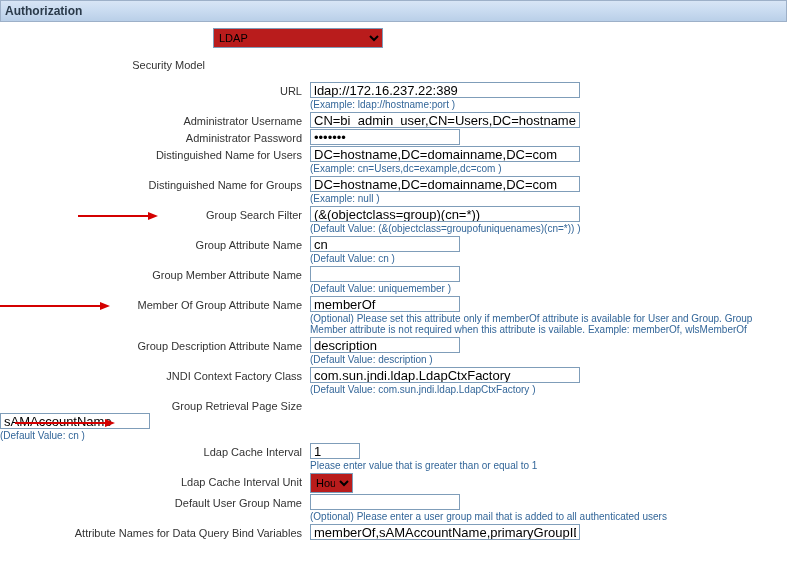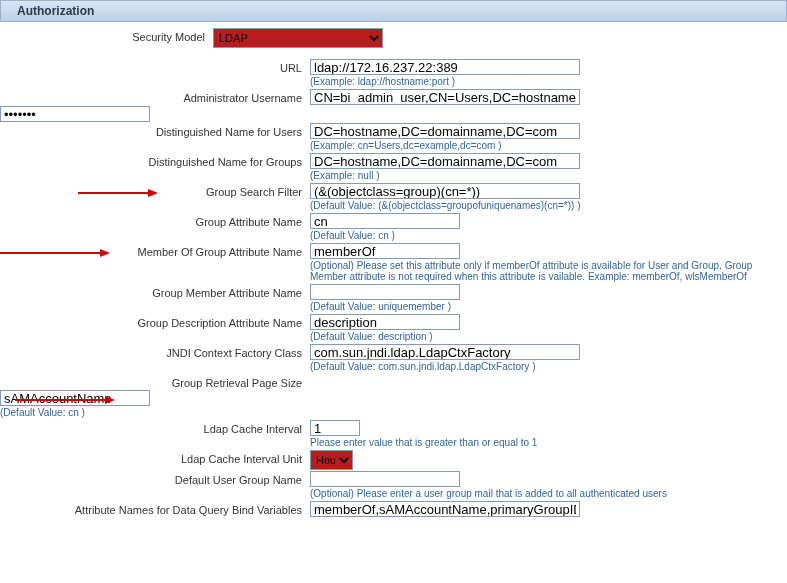--- a/index.html
+++ b/index.html
@@ -7,21 +7,21 @@
       margin: 0;
       font-family: Tahoma, Arial, sans-serif;
       font-size: 11px;
       color: #333;
       background: #fff;
       width: 787px;
     }
     .header {
       background: linear-gradient(to bottom, #d8e5f5 0%, #c9dbf0 50%, #b9cfe8 100%);
       border: 1px solid #9db0c8;
-      padding: 3px 16px;
+      padding: 3px 4px;
       font-weight: bold;
       color: #2a3a4a;
       font-size: 12px;
     }
     .form-area {
       padding: 6px 0 0 0;
     }
     .row {
       display: flex;
       align-items: flex-start;
@@ -78,21 +78,21 @@
 </head>
 <body>
 
 <div class="header">
   <span>Authorization</span>
 </div>
 
 <div class="form-area">
 
   <div class="row">
-    <div class="label" style="width:213px;">Security Model</div>
+    <div class="label" style="width:213px;margin-top:28px;">Security Model</div>
     <div class="field">
       <select class="w-sel">
         <option>LDAP</option>
       </select>
     </div>
   </div>
 
   <div class="spacer"></div>
 
   <div class="row">
@@ -104,20 +104,21 @@
   </div>
 
   <div class="row">
     <div class="label">Administrator Username</div>
     <div class="field">
       <input type="text" class="w-long" value="CN=bi_admin_user,CN=Users,DC=hostname,DC=domainname,DC=c" style="">
     </div>
   </div>
 
   <div class="row">
+    <div class="label">Administrator Password</div>
     <div class="field">
       <input type="password" class="w-med" value="•••••••" style="">
     </div>
   </div>
 
   <div class="row">
     <div class="label">Distinguished Name for Users</div>
     <div class="field">
       <input type="text" class="w-long" value="DC=hostname,DC=domainname,DC=com" style="">
       <div class="hint">(Example: cn=Users,dc=example,dc=com )</div>
@@ -148,42 +149,42 @@
 
   <div class="row">
     <div class="label">Group Attribute Name</div>
     <div class="field">
       <input type="text" class="w-med" value="cn" style="">
       <div class="hint">(Default Value: cn )</div>
     </div>
   </div>
 
   <div class="row">
+    <div class="label">Group Member Attribute Name</div>
+    <div class="field">
+      <input type="text" class="w-med" value="" style="">
+      <div class="hint">(Default Value: uniquemember )</div>
+    </div>
+  </div>
+
+  <div class="row">
     <div class="arrow" style="left:-5px;">
       <svg width="115" height="12">
           <line x1="0" y1="6" x2="105" y2="6" stroke="#d40000" stroke-width="2"></line>
           <polygon points="105,2 115,6 105,10" fill="#d40000"></polygon>
         </svg>
     </div>
     <div class="label">Member Of Group Attribute Name</div>
     <div class="field">
       <input type="text" class="w-med" value="memberOf" style="">
       <div class="hint">(Optional) Please set this attribute only if memberOf attribute is available for User and Group. Group Member attribute is not required when this attribute is vailable. Example: memberOf, wlsMemberOf</div>
     </div>
   </div>
 
   <div class="row">
-    <div class="label">Group Member Attribute Name</div>
-    <div class="field">
-      <input type="text" class="w-med" value="" style="">
-      <div class="hint">(Default Value: uniquemember )</div>
-    </div>
-  </div>
-
-  <div class="row">
     <div class="label">Group Description Attribute Name</div>
     <div class="field">
       <input type="text" class="w-med" value="description" style="">
       <div class="hint">(Default Value: description )</div>
     </div>
   </div>
 
   <div class="row">
     <div class="label">JNDI Context Factory Class</div>
     <div class="field">

